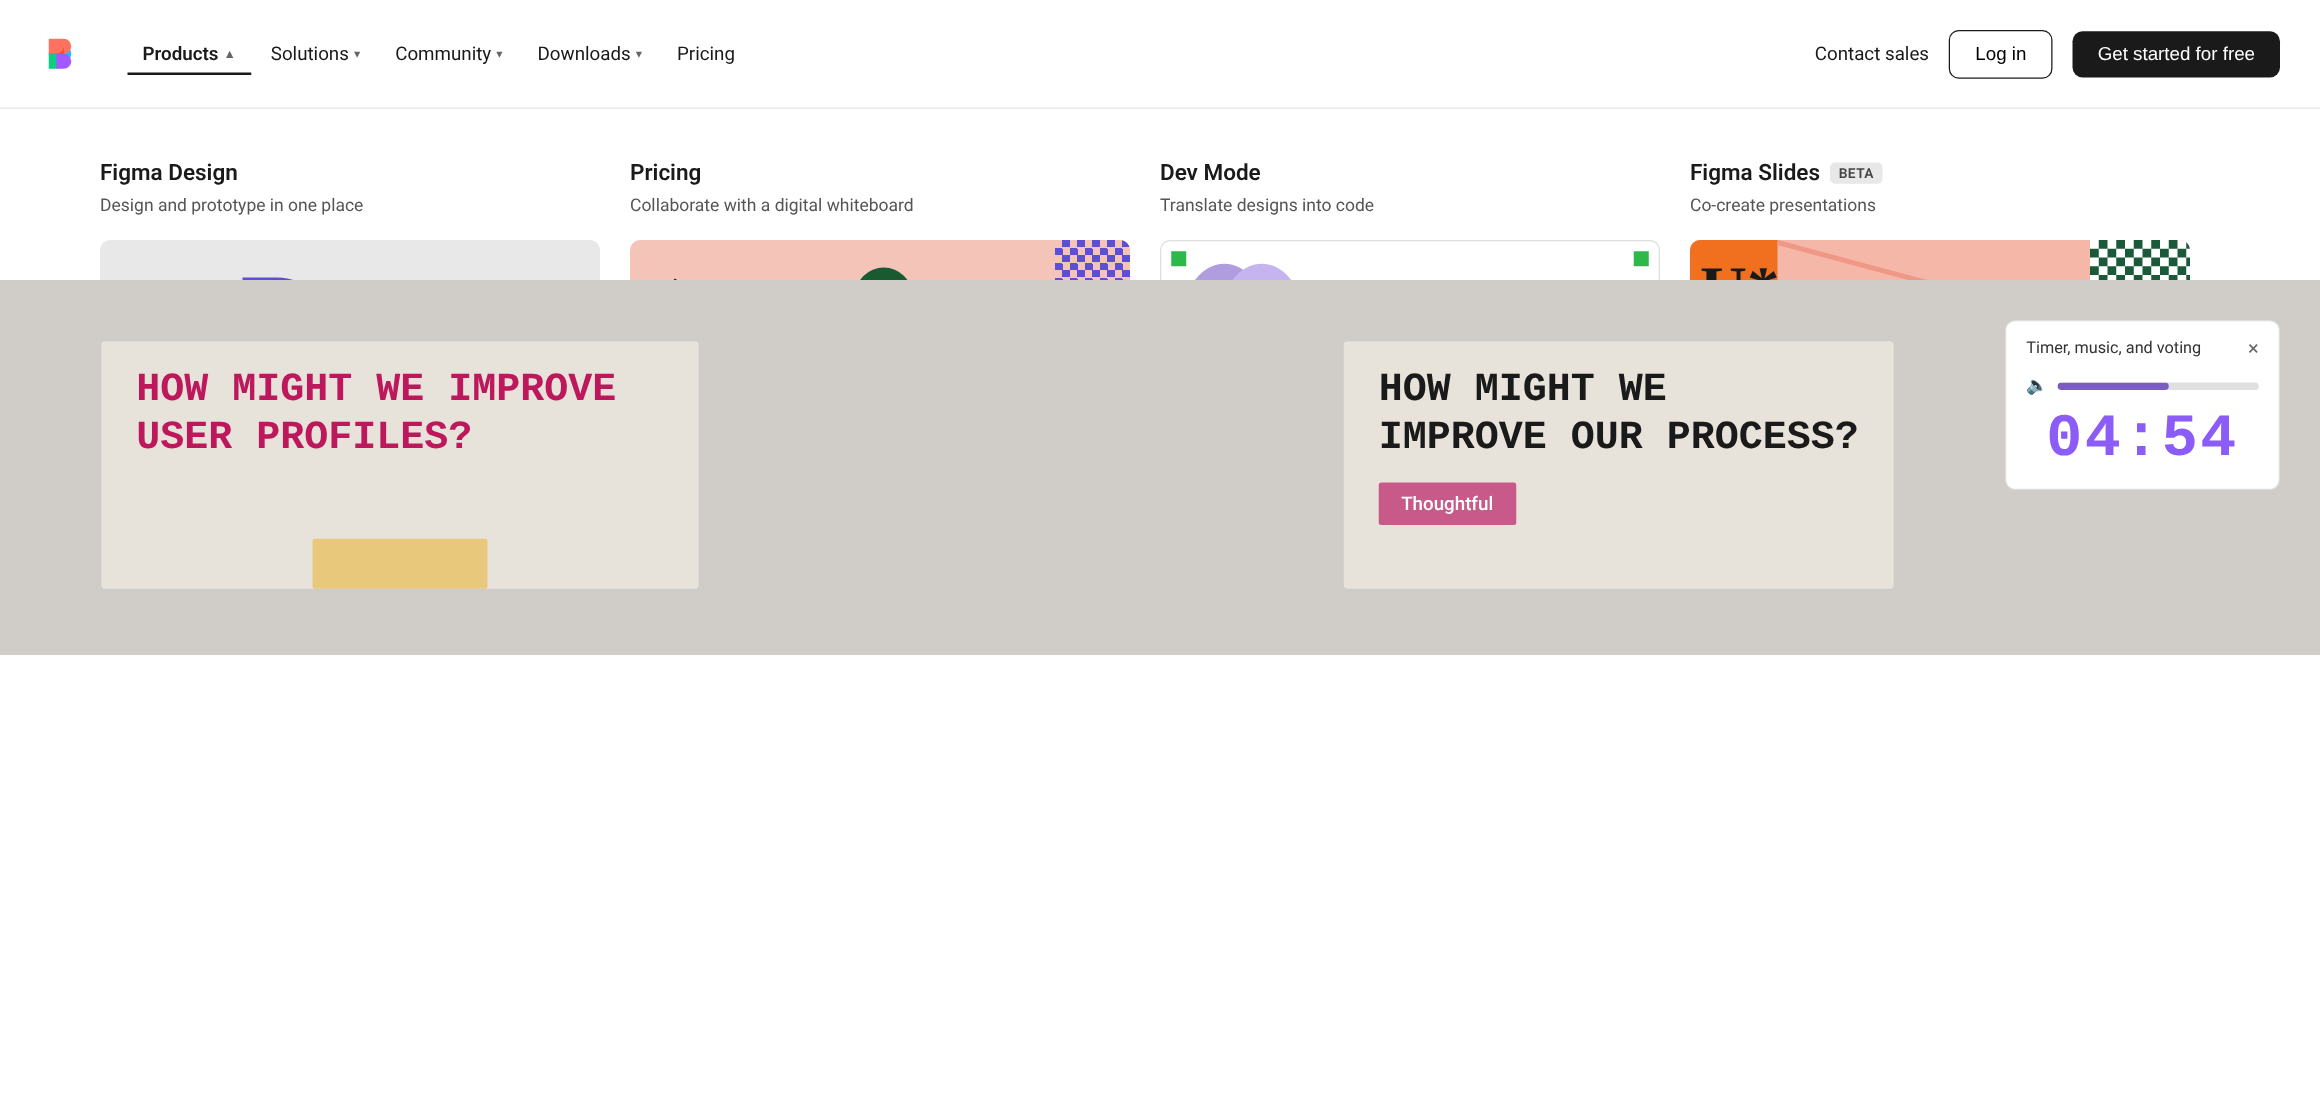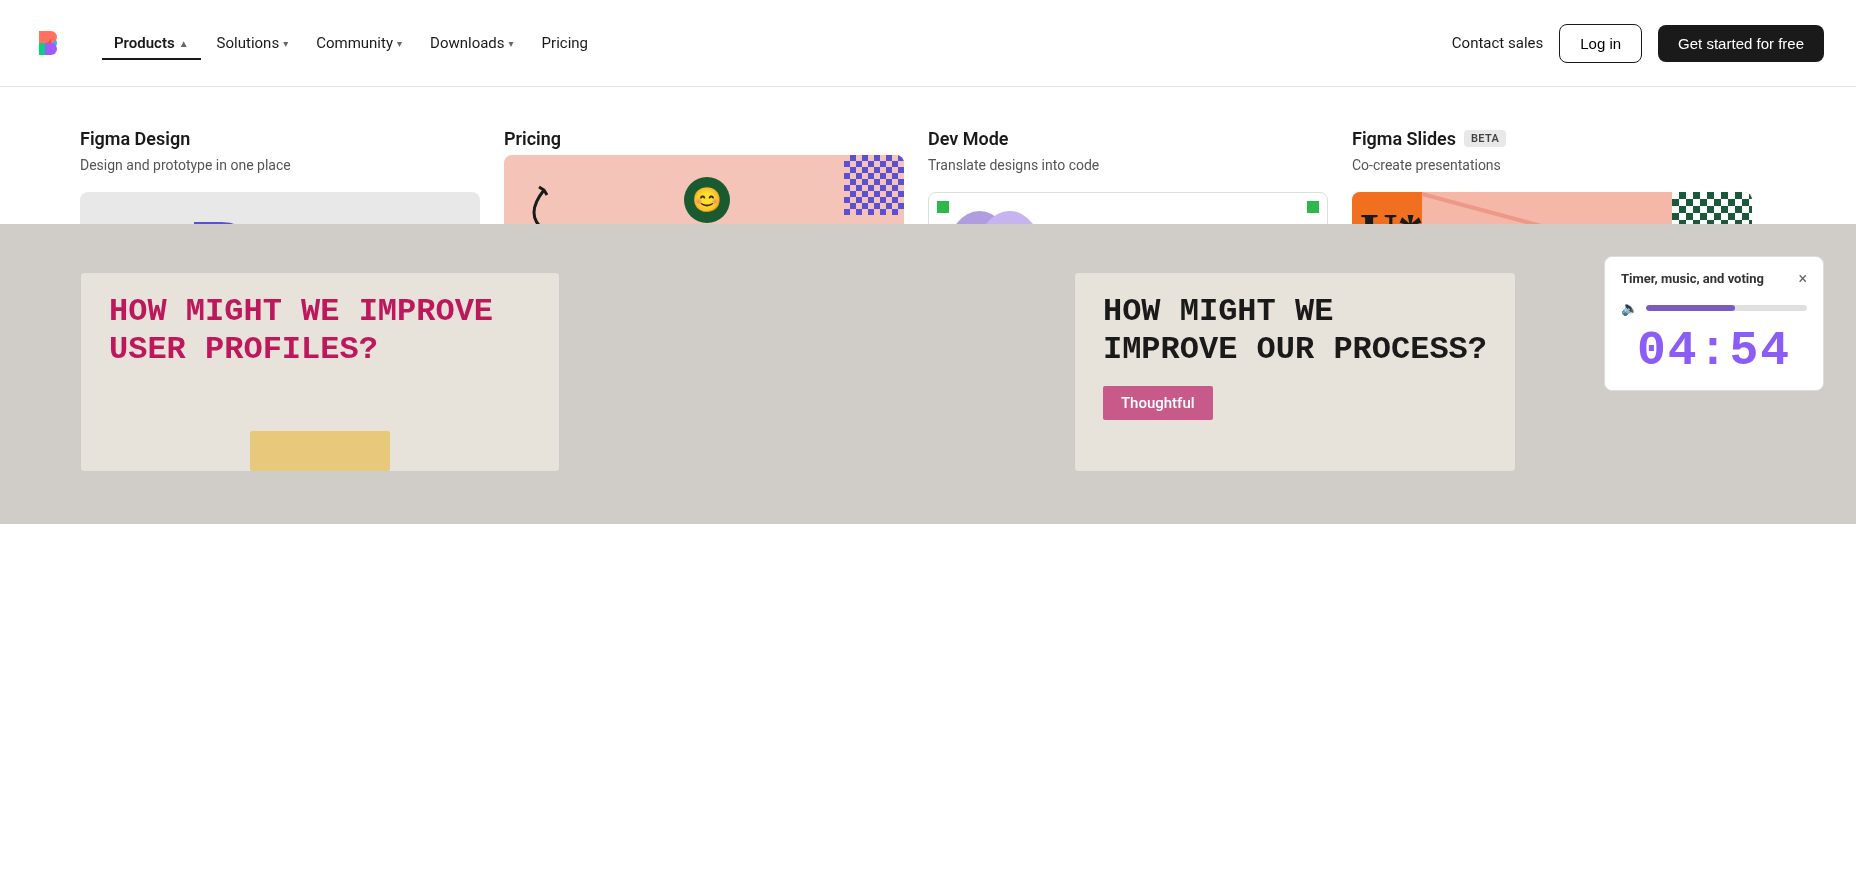--- a/index.html
+++ b/index.html
@@ -87,21 +87,21 @@
       font-family: 'Courier New', monospace; font-size: 36px; font-weight: 700;
       color: #1a1a1a; text-transform: uppercase; line-height: 1.2;
       max-width: 400px;
     }
     .hero-timer-panel {
       position: absolute; right: 32px; top: 32px;
       background: #fff; border: 1px solid #ddd; border-radius: 8px;
       width: 220px; padding: 12px 16px;
     }
     .timer-header { display: flex; justify-content: space-between; align-items: center; margin-bottom: 12px; }
-    .timer-title { font-size: 13px; color: #333; font-weight: 700; text-align: right; }
+    .timer-title { font-size: 13px; color: #333; font-weight: 400; text-align: right; }
     .timer-close { cursor: pointer; color: #666; font-size: 16px; }
     .timer-controls { display: flex; align-items: center; gap: 8px; margin-bottom: 8px; }
     .timer-vol { color: #666; font-size: 14px; }
     .timer-progress { flex: 1; height: 6px; background: #e0e0e0; border-radius: 3px; overflow: hidden; }
     .timer-progress-fill { width: 55%; height: 100%; background: #7c5cbf; border-radius: 3px; }
     .timer-display {
       font-family: 'Courier New', monospace; font-size: 48px; font-weight: 700;
       color: #8b5cf6; text-align: center; letter-spacing: 2px;
     }
   </style>
@@ -174,20 +174,22 @@
           <span style="transform:rotate(-45deg); font-size:24px; display:block;">✿</span>
         </div>
       </div>
     </div>
   </div>
 
   <div class="product-item">
     <div class="product-title">
       <span>Pricing</span>
     </div>
+    <div class="product-desc">Collaborate with a
+digital whiteboard</div>
     <div class="product-img img-figjam" style="background:#f5c4b8; border-radius:8px; position:relative; overflow:hidden;">
 
       <div style="position:absolute; top:0; right:0; width:60px; height:60px; background-image:repeating-conic-gradient(#5b4fd4 0% 25%,#f5c4b8 0% 50%); background-size:12px 12px;"></div>
 
       <div style="position:absolute; bottom:0; left:0; width:55px; height:55px; background:#d400cc; display:flex; align-items:center; justify-content:center;">
         <span style="font-size:28px;">✿</span>
       </div>
 
       <div style="position:absolute; top:22px; left:45%; width:46px; height:46px; background:#1a5a30; border-radius:50%; display:flex; align-items:center; justify-content:center; font-size:24px;">😊</div>
 

